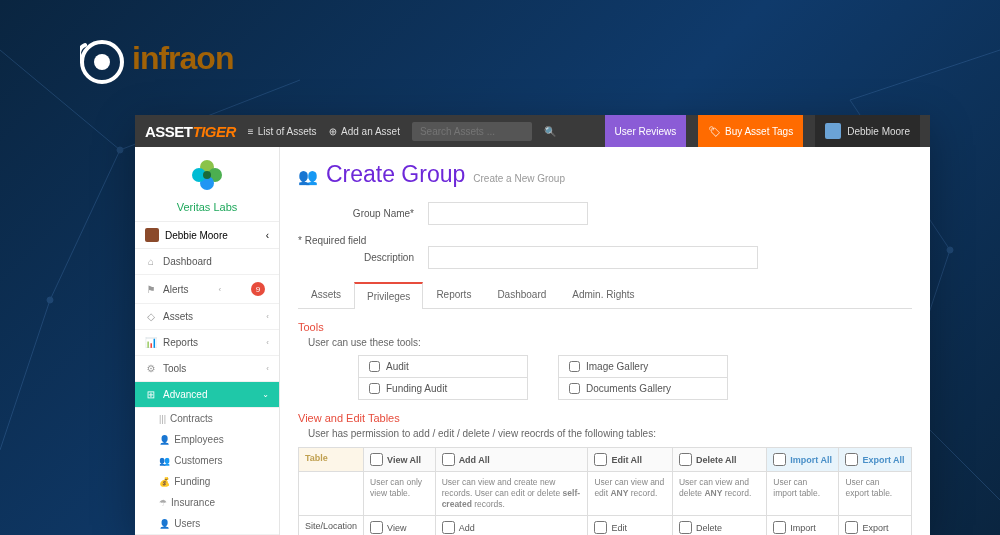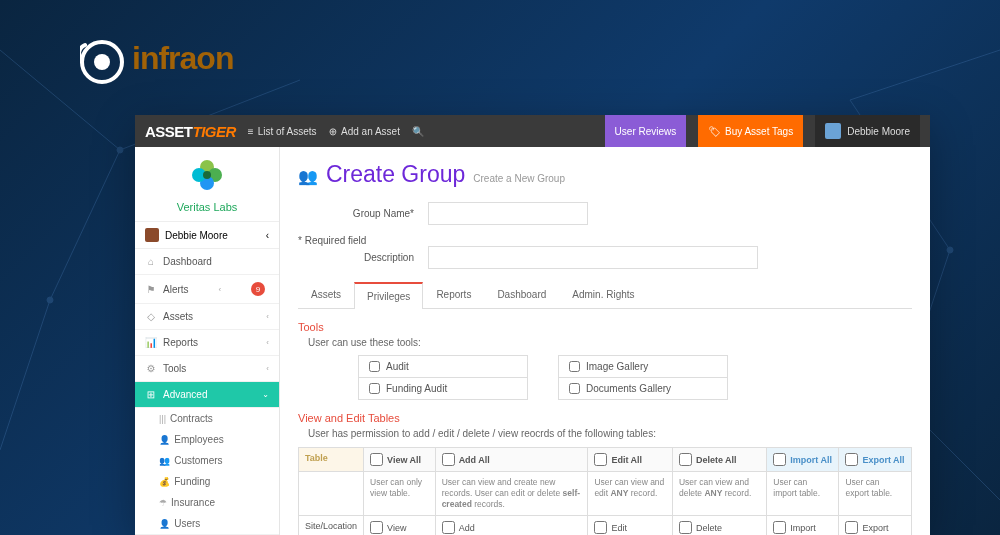--- a/index.html
+++ b/index.html
@@ -95,20 +95,21 @@
   <span class="text">infraon</span>
 </div>
 
 <div class="app-window">
   <div class="topbar">
     <span class="logo-text">
       <span>ASSET</span><span class="tiger">TIGER</span>
     </span>
     <span class="nav-link">≡ <span>List of Assets</span></span>
     <span class="nav-link">⊕ <span>Add an Asset</span></span>
+    <input class="search" placeholder="Search Assets ..." style="">
     <span style="color:#888">🔍</span>
     <span class="spacer"></span>
     <span class="btn-purple">User Reviews</span>
     <span class="btn-orange">🏷 <span>Buy Asset Tags</span></span>
     <span class="user">
       <span class="avatar"></span>
       <span>Debbie Moore</span>
     </span>
   </div>
 

